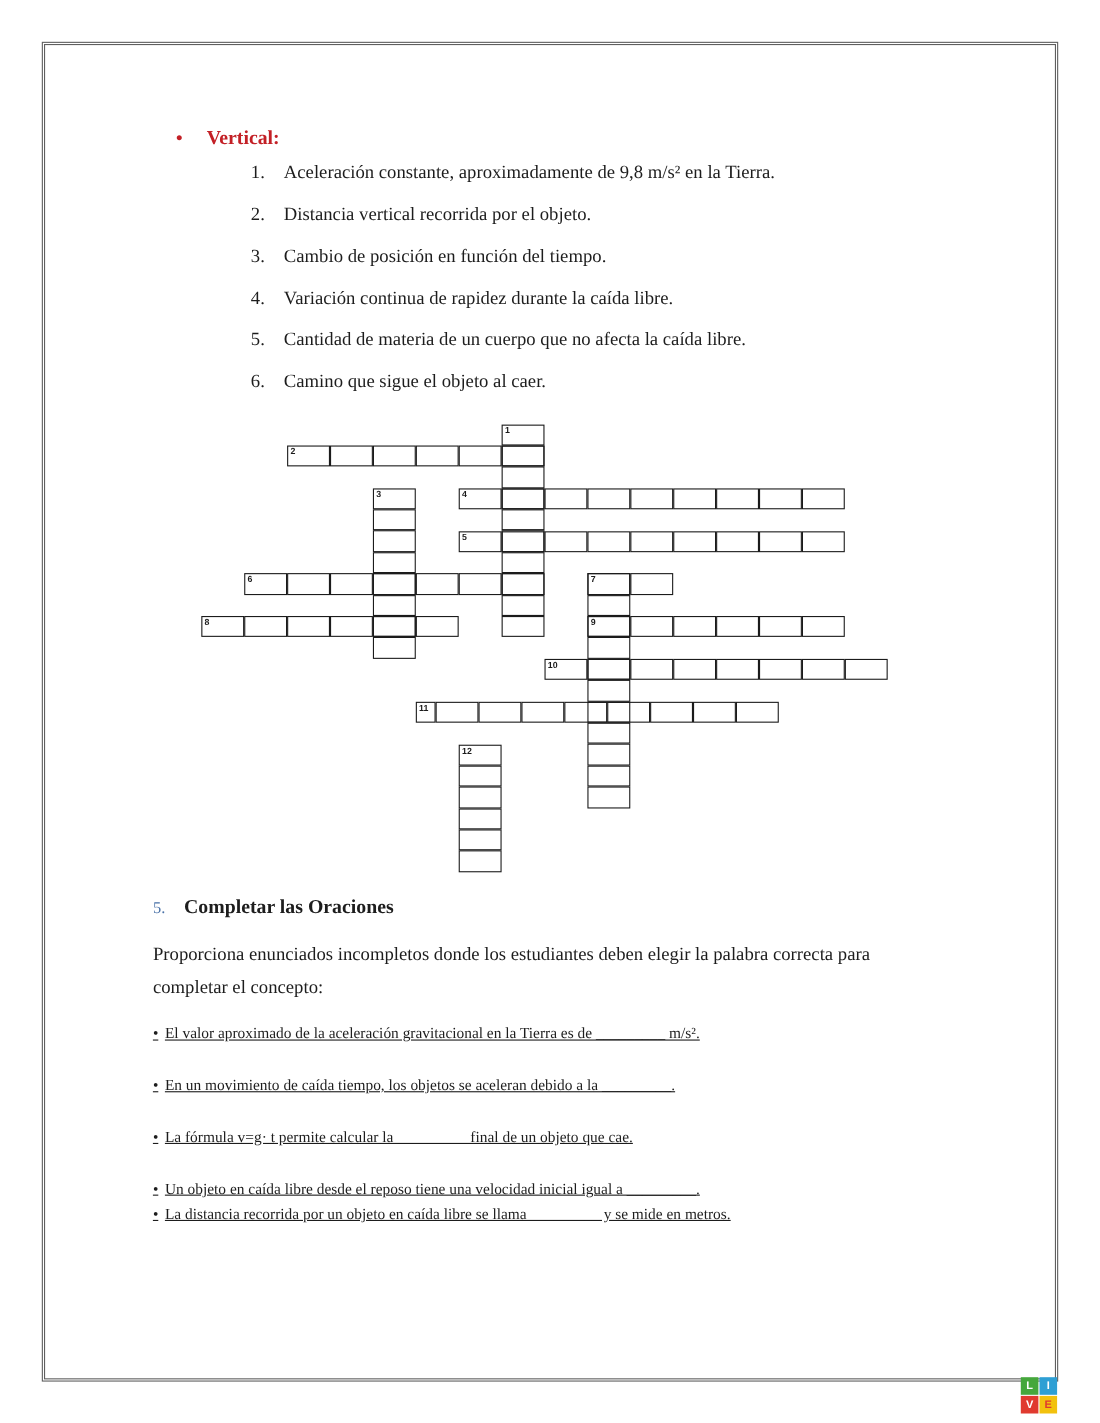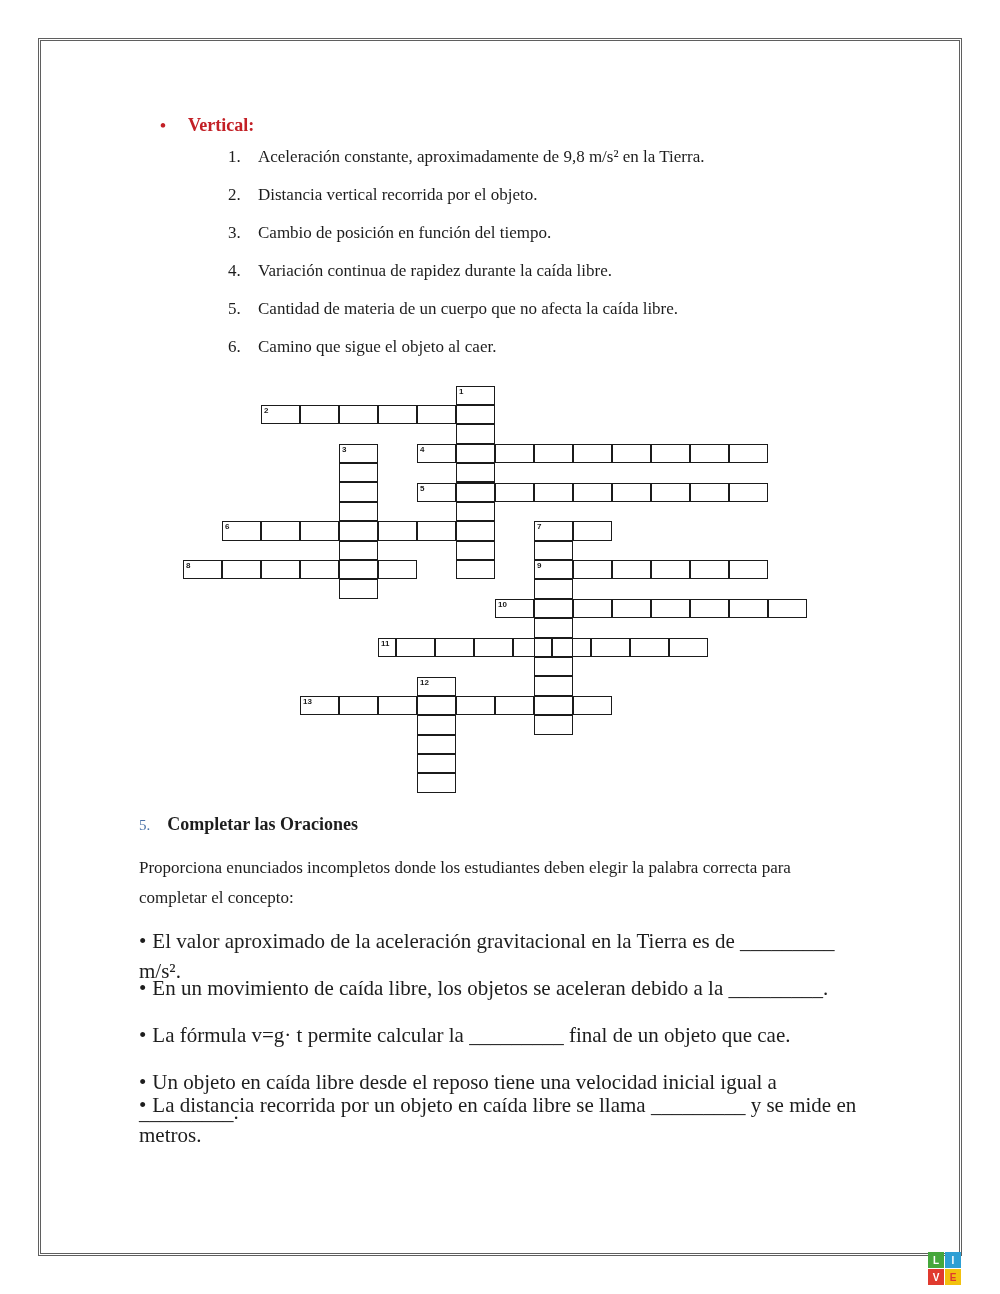--- a/index.html
+++ b/index.html
@@ -22,21 +22,21 @@
   .cw-word.down{flex-direction:column;}
   .cw-cell{box-sizing:border-box;border:1px solid var(--grid,#1b1b1b);
            position:relative;background:transparent;}
   .cw-num{position:absolute;top:0px;left:2px;font-family:"Liberation Sans",sans-serif;
           font-size:8px;line-height:9px;font-weight:bold;color:#1b1b1b;}
   
   .s5-head{position:absolute;left:139px;top:814px;display:flex;align-items:baseline;}
   .s5-num{font-size:15px;margin-right:17px;}
   .s5-title{font-size:18px;font-weight:bold;}
   .intro{position:absolute;left:139px;top:853px;width:722px;font-size:17px;line-height:30px;}
-  .sentence{position:absolute;left:139px;width:732px;font-size:21px;line-height:30px;}
+  .sentence{position:absolute;left:139px;width:732px;font-size:14px;line-height:30px;text-decoration:underline;}
   .sentence .b{margin-right:6px;}
   
   .logo{position:absolute;top:1252px;right:36px;display:flex;align-items:center;}
   .logo-grid{display:grid;grid-template-columns:16px 16px;grid-template-rows:16px 16px;
              gap:1px;margin-right:3px;}
   .sq{display:flex;align-items:center;justify-content:center;
       font-family:"Liberation Sans",sans-serif;font-size:10px;font-weight:bold;color:#fff;}
   .logo-text{font-family:"Liberation Sans",sans-serif;font-weight:bold;font-size:28px;
              letter-spacing:-1.5px;line-height:34px;}
 </style>
@@ -218,46 +218,34 @@
     <div class="cw-word down" style="left: 417px; top: 676.5px;">
       <div class="cw-cell" style="width: 39px; height: 19.4px;">
         <span class="cw-num">12</span>
       </div>
       <div class="cw-cell" style="width: 39px; height: 19.4px;"></div>
       <div class="cw-cell" style="width: 39px; height: 19.4px;"></div>
       <div class="cw-cell" style="width: 39px; height: 19.4px;"></div>
       <div class="cw-cell" style="width: 39px; height: 19.4px;"></div>
       <div class="cw-cell" style="width: 39px; height: 19.4px;"></div>
     </div>
-    <div class="cw-word across" style="left: 300px; top: 695.9px;">
-      <div class="cw-cell" style="width: 39px; height: 19.4px;">
-        <span class="cw-num">13</span>
-      </div>
-      <div class="cw-cell" style="width: 39px; height: 19.4px;"></div>
-      <div class="cw-cell" style="width: 39px; height: 19.4px;"></div>
-      <div class="cw-cell" style="width: 39px; height: 19.4px;"></div>
-      <div class="cw-cell" style="width: 39px; height: 19.4px;"></div>
-      <div class="cw-cell" style="width: 39px; height: 19.4px;"></div>
-      <div class="cw-cell" style="width: 39px; height: 19.4px;"></div>
-      <div class="cw-cell" style="width: 39px; height: 19.4px;"></div>
-    </div>
   </div>
 
 <div class="s5-head">
   <span class="s5-num" style="color: rgb(74, 114, 168);">5.</span>
   <span class="s5-title">Completar las Oraciones</span>
 </div>
 
 <div class="intro">Proporciona enunciados incompletos donde los estudiantes deben elegir la palabra correcta para completar el concepto:</div>
 
 <div class="sentence" style="top:926px">
   <span class="b">•</span><span>El valor aproximado de la aceleración gravitacional en la Tierra es de _________ m/s².</span>
 </div>
 <div class="sentence" style="top:973px">
-  <span class="b">•</span><span>En un movimiento de caída libre, los objetos se aceleran debido a la _________.</span>
+  <span class="b">•</span><span>En un movimiento de caída tiempo, los objetos se aceleran debido a la _________.</span>
 </div>
 <div class="sentence" style="top:1020px">
   <span class="b">•</span><span>La fórmula v=g· t permite calcular la _________ final de un objeto que cae.</span>
 </div>
 <div class="sentence" style="top:1067px">
   <span class="b">•</span><span>Un objeto en caída libre desde el reposo tiene una velocidad inicial igual a _________.</span>
 </div>
 <div class="sentence" style="top:1090px">
   <span class="b">•</span><span>La distancia recorrida por un objeto en caída libre se llama _________ y se mide en metros.</span>
 </div>

